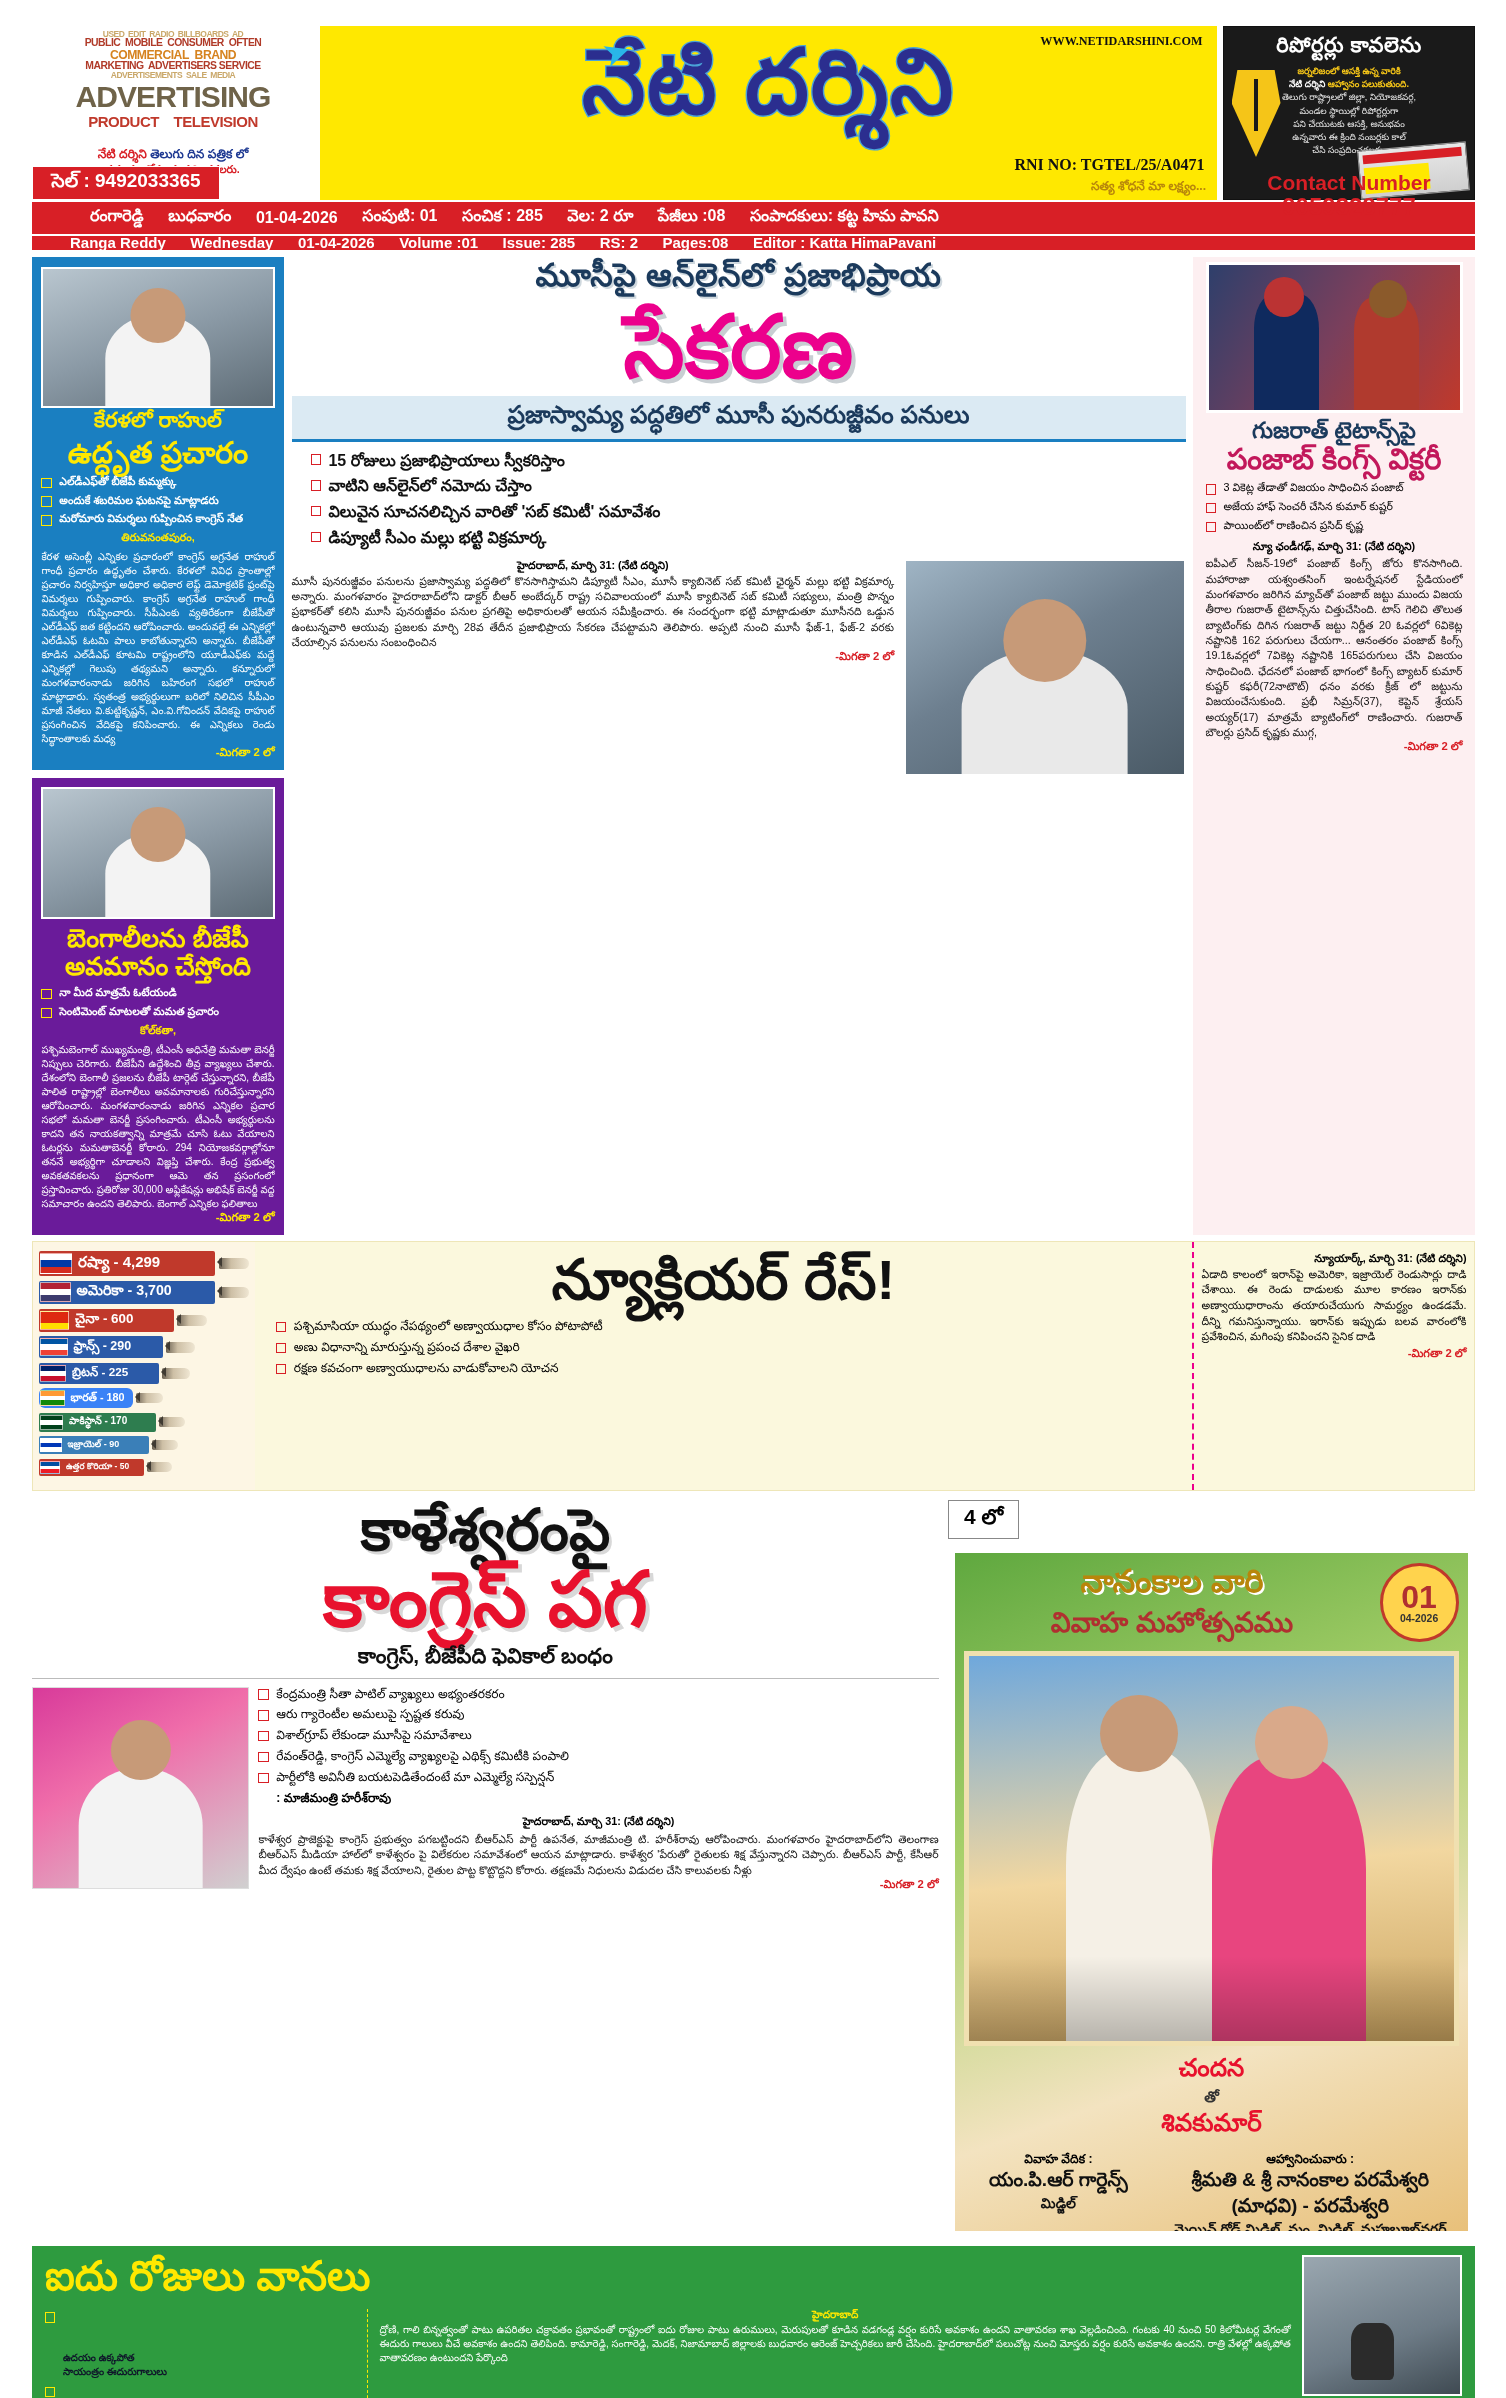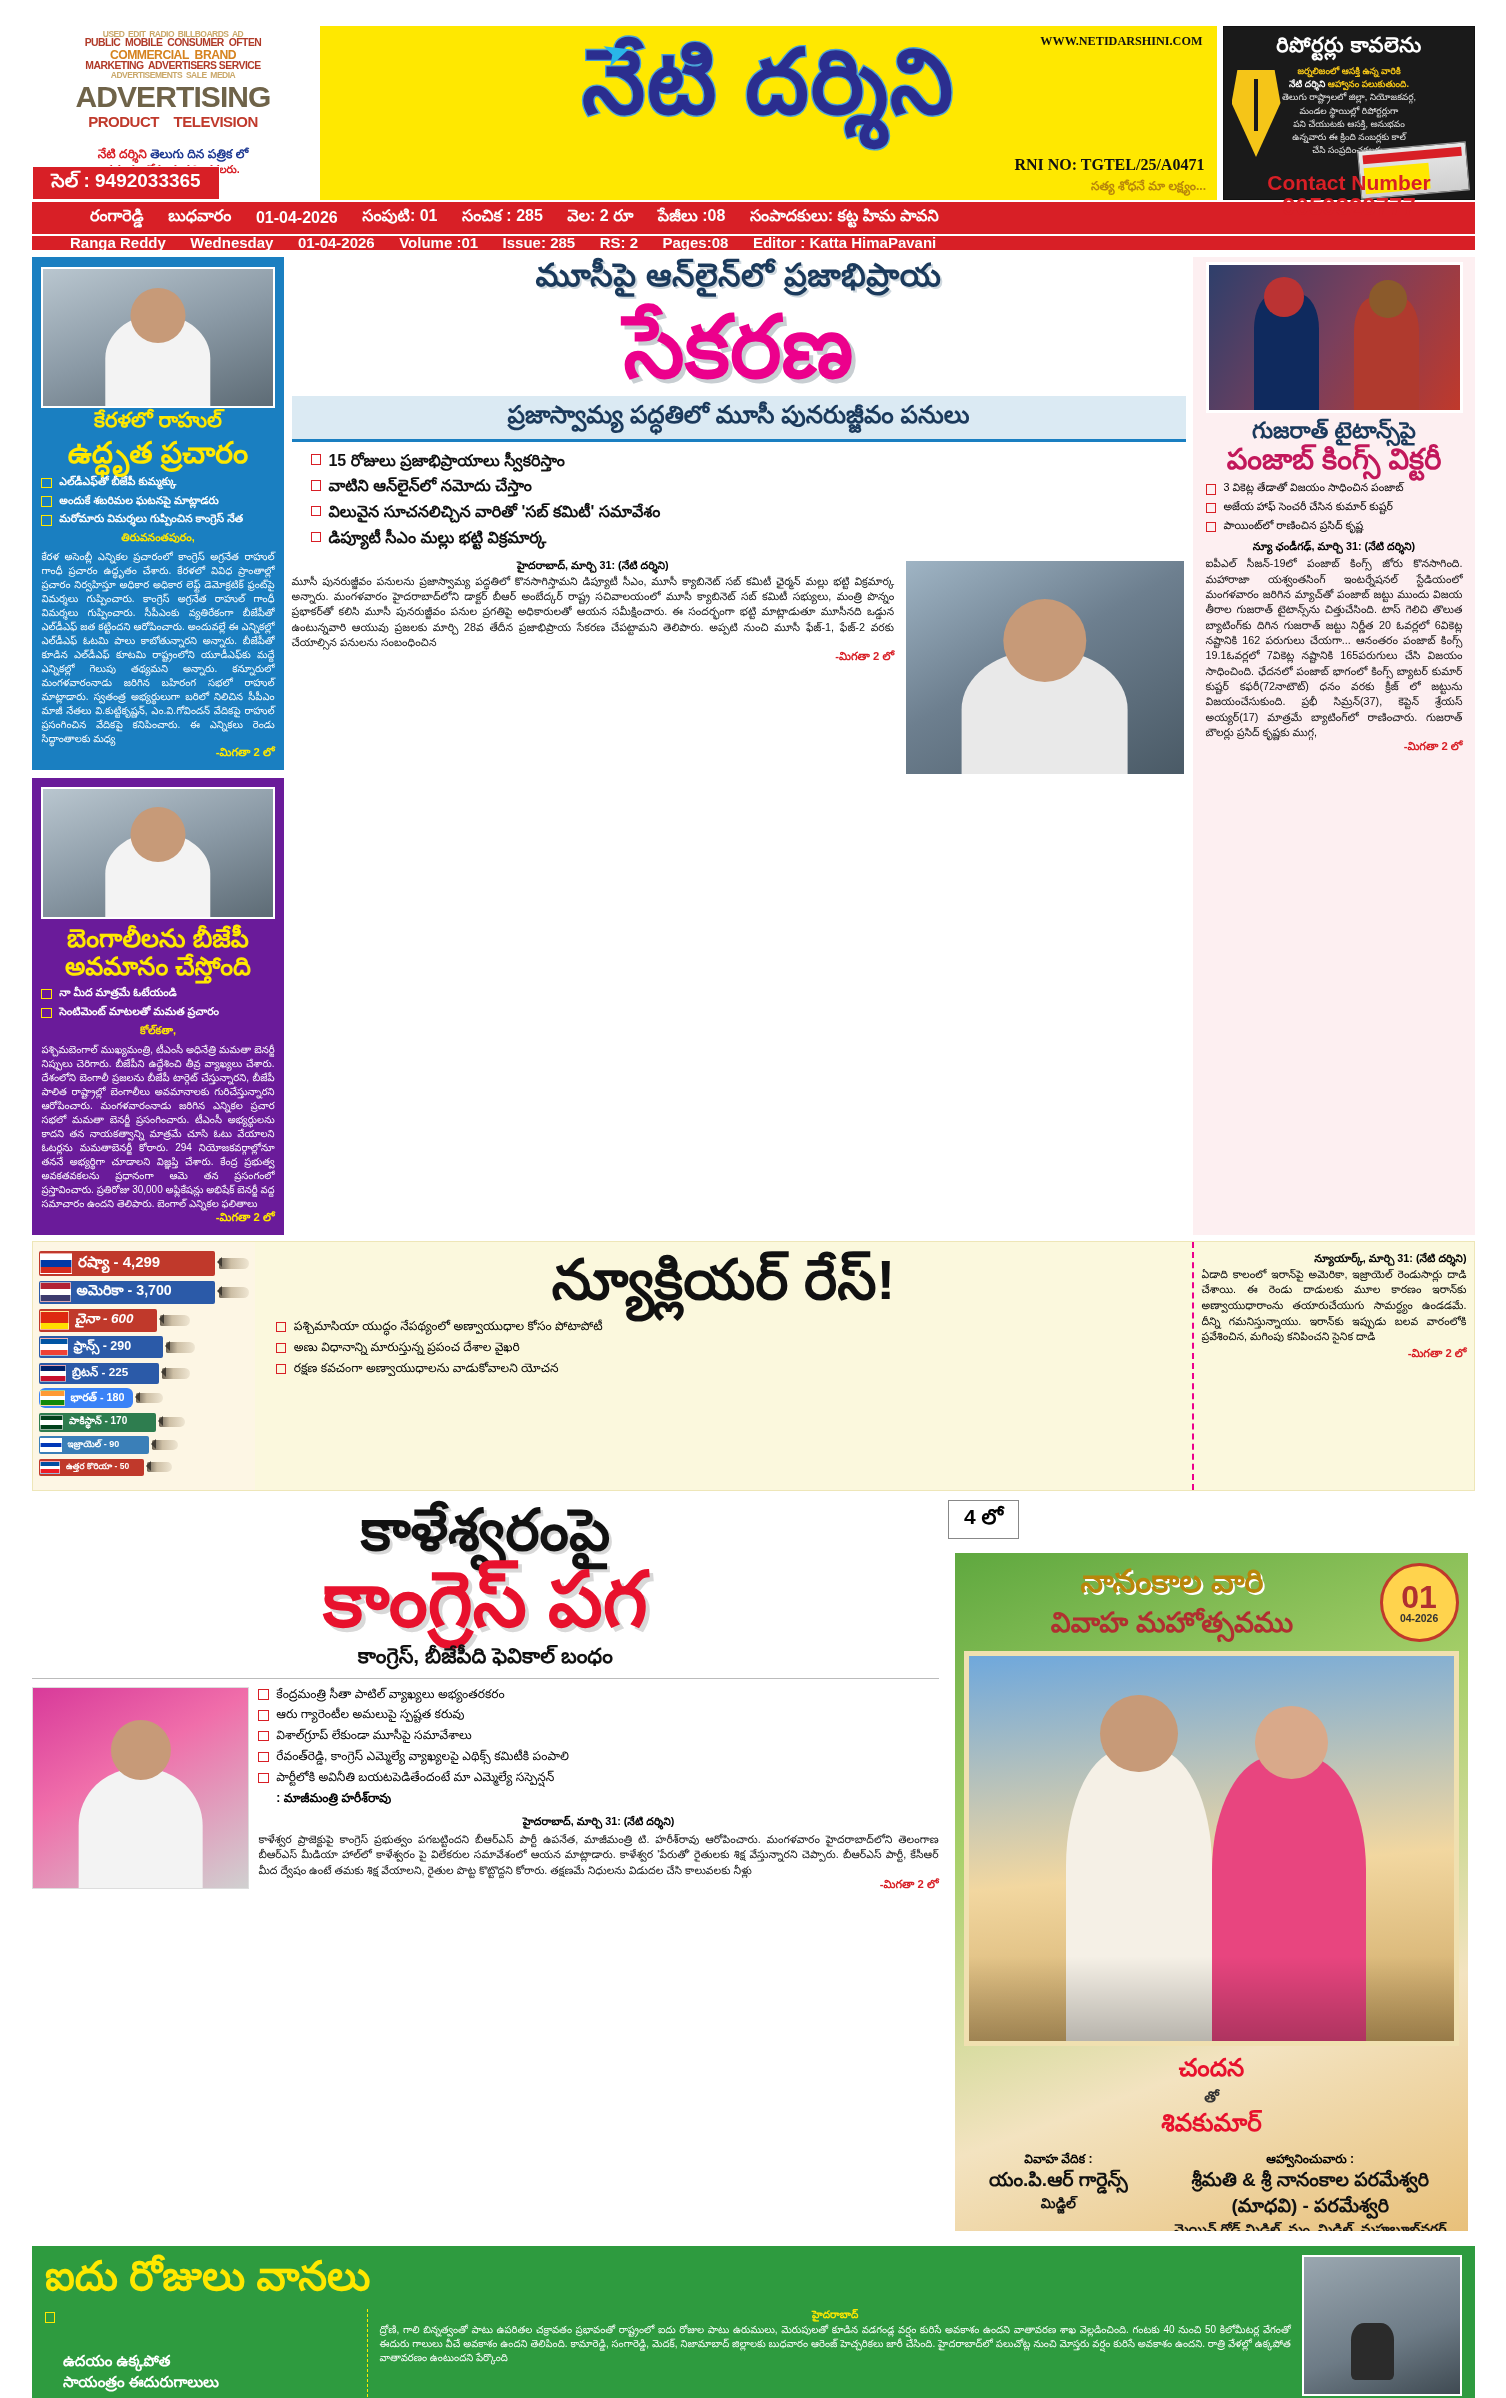--- a/index.html
+++ b/index.html
@@ -239,21 +239,21 @@
   .date-badge .d { font-size:32px; font-weight:bold; color:#b03030; line-height:1;}
   .date-badge .m { font-size:10.4px; font-weight:bold; color:#333;}
   .wed-names { color:#e8112d; font-size:24.5px; font-weight:bold; text-align:center; }
   .wed-foot { font-size:19px; font-weight:bold; color:#111; text-align:center;}
   .wed-foot2 { font-size:14px; font-weight:bold; color:#111; text-align:center;}
 
   
   .weather { background:#2e9b3f; margin: 7.5px 32px 0 32px; padding:9.4px 13px; display:grid; grid-template-columns: 311px 1fr 160px; gap:11.3px;}
   .weather-h { color:#ffe800; font-size:41px; font-weight:bold; line-height:1.05; grid-column: 1 / 3;}
   .weather .txt { color:#fff; font-size:10px; line-height:1.4; text-align:justify;}
-  .weather .bl { color:#ffffff; font-size:15px; font-weight:bold;margin-top:43px;}
+  .weather .bl { color:#0f172a; font-size:10px; font-weight:bold;margin-top:43px;}
 </style>
 </head>
 <body>
 
 <div class="page">
 
   <div class="masthead">
 
     <div class="ad-cloud">
       <div class="wordcloud">
@@ -458,21 +458,21 @@
             <span class="missile" style="width: 32px;"></span>
           </div>
           <div class="nk-row">
             <div class="nk-bar" style="background: rgb(43, 90, 168); width: 180px; font-size: 14.2px;">
               <span class="flag" style="background: linear-gradient(rgb(178, 34, 52) 0px, rgb(178, 34, 52) 33%, rgb(255, 255, 255) 33%, rgb(255, 255, 255) 66%, rgb(60, 59, 110) 66%, rgb(60, 59, 110) 100%); height: 20px; width: 30.5px; flex-basis: 30.5px;"></span>
               <span>అమెరికా - 3,700</span>
             </div>
             <span class="missile" style="width: 31px;"></span>
           </div>
           <div class="nk-row">
-            <div class="nk-bar" style="background: rgb(192, 57, 43); width: 118px; font-size: 13.4px; font-style: italic;">
+            <div class="nk-bar" style="background: rgb(192, 57, 43); width: 135px; font-size: 13.4px;">
               <span class="flag" style="background: linear-gradient(rgb(222, 41, 16) 0px, rgb(222, 41, 16) 33%, rgb(222, 41, 16) 33%, rgb(222, 41, 16) 66%, rgb(255, 222, 0) 66%, rgb(255, 222, 0) 100%); height: 19px; width: 29px; flex-basis: 29px;"></span>
               <span>చైనా - 600</span>
             </div>
             <span class="missile" style="width: 30px;"></span>
           </div>
           <div class="nk-row">
             <div class="nk-bar" style="background: rgb(43, 90, 168); width: 124px; font-size: 12.5px;">
               <span class="flag" style="background: linear-gradient(rgb(0, 85, 164) 0px, rgb(0, 85, 164) 33%, rgb(255, 255, 255) 33%, rgb(255, 255, 255) 66%, rgb(239, 65, 53) 66%, rgb(239, 65, 53) 100%); height: 18px; width: 27.5px; flex-basis: 27.5px;"></span>
               <span>ఫ్రాన్స్ - 290</span>
             </div>

